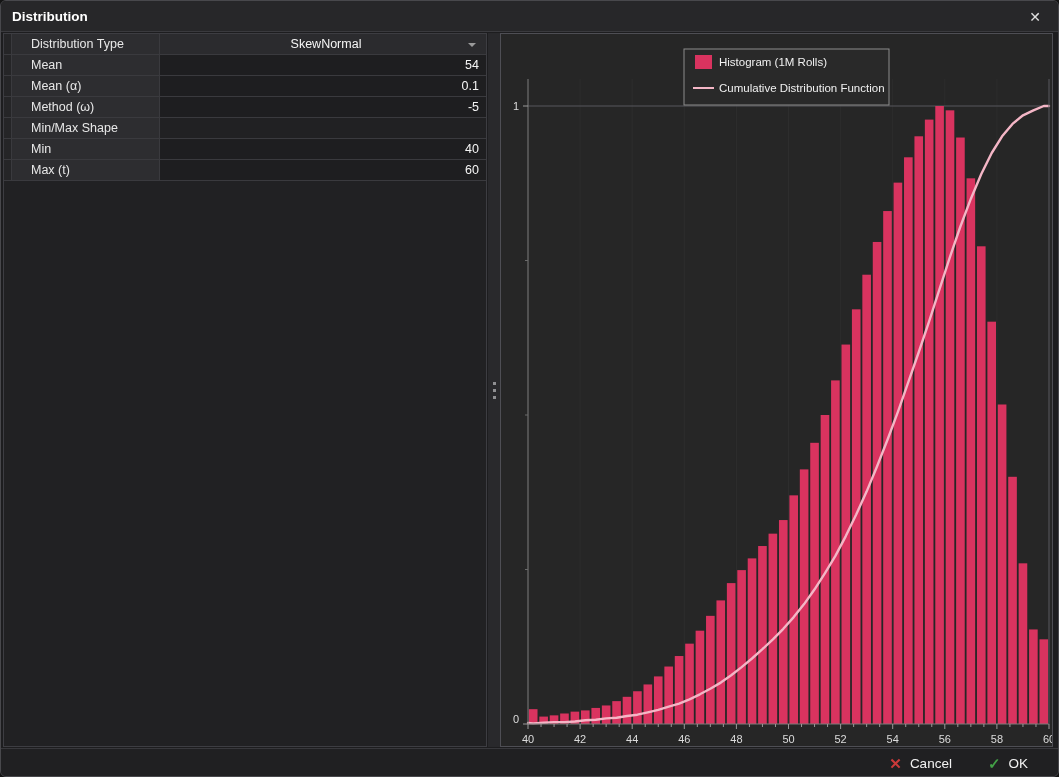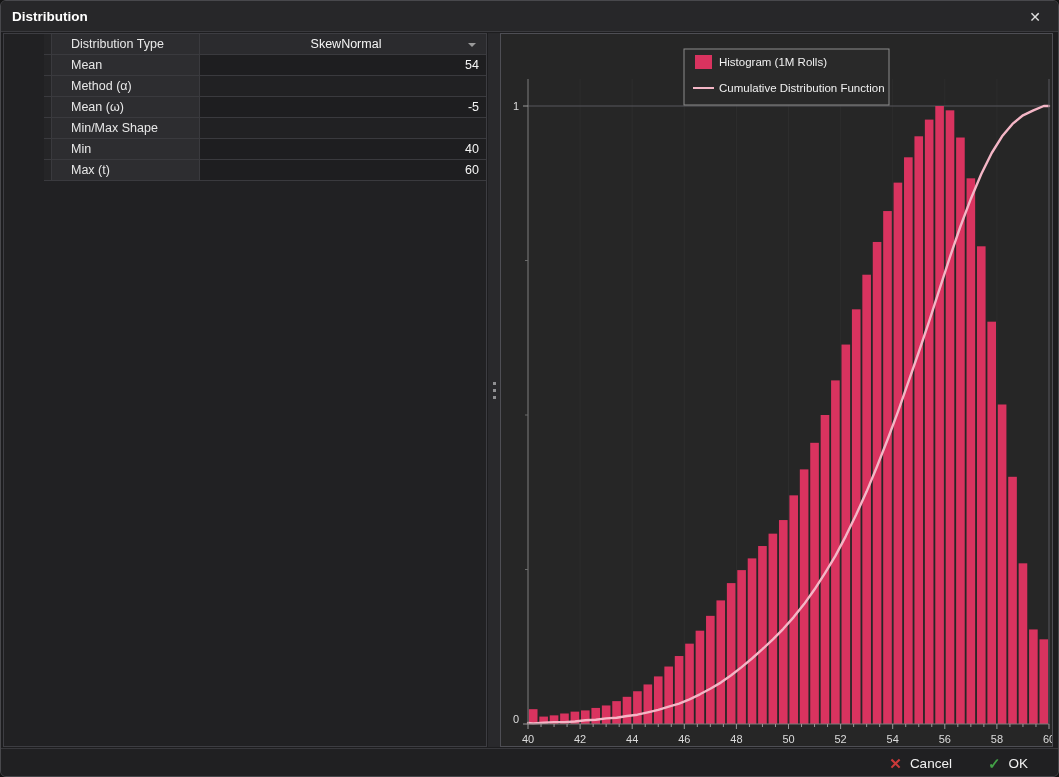--- a/index.html
+++ b/index.html
@@ -6,21 +6,21 @@
   .window{position:relative;width:1059px;height:777px;background:#1d1d1f;border:1px solid #48484c;
           border-radius:6px;box-sizing:border-box;overflow:hidden;color:#e8e8e8;}
   
   .titlebar{position:absolute;left:0;top:0;width:100%;height:31px;background:#272729;
             border-bottom:1px solid #3a3a3e;box-sizing:border-box;display:flex;align-items:center;}
   .title{font-size:13.5px;font-weight:bold;color:#ffffff;padding-left:11px;}
   .close-btn{position:absolute;right:8px;top:4px;width:30px;height:23px;display:flex;align-items:center;
              justify-content:center;color:#e0e0e0;font-size:14px;cursor:default;}
   
   .prop-panel{position:absolute;left:2px;top:32px;width:484px;height:714px;background:#212123;
-              border:1px solid #3d3d42;box-sizing:border-box;padding-left:40px;}
+              border:1px solid #3d3d42;box-sizing:border-box;}
   .prop-row{display:flex;height:21px;border-bottom:1px solid #3a3a3e;box-sizing:border-box;font-size:12.5px;}
   .prop-gutter{width:8px;background:#252527;border-right:1px solid #3a3a3e;box-sizing:border-box;}
   .prop-label{width:148px;background:#2d2d30;display:flex;align-items:center;padding-left:19px;
               border-right:1px solid #3a3a3e;box-sizing:border-box;color:#e8e8e8;white-space:nowrap;}
   .prop-value{flex:1;position:relative;display:flex;align-items:center;box-sizing:border-box;color:#f5f5f5;}
   .prop-value.num{background:#1e1e20;justify-content:flex-end;padding-right:7px;}
   .prop-value.drop{background:#2b2b2e;justify-content:center;padding-left:6px;}
   .drop-arrow{position:absolute;right:10px;top:9px;width:0;height:0;border-left:4px solid transparent;
               border-right:4px solid transparent;border-top:4px solid #9a9a9a;}
   
@@ -60,25 +60,28 @@
         </div>
         <div class="prop-row">
           <div class="prop-gutter"></div>
           <div class="prop-label">Mean</div>
           <div class="prop-value num">
             <span>54</span>
           </div>
         </div>
         <div class="prop-row">
           <div class="prop-gutter"></div>
-          <div class="prop-label">Method (α)</div>
-        </div>
-        <div class="prop-row">
-          <div class="prop-gutter"></div>
-          <div class="prop-label">Mean (ω)</div>
+          <div class="prop-label">Mean (α)</div>
+          <div class="prop-value num">
+            <span>0.1</span>
+          </div>
+        </div>
+        <div class="prop-row">
+          <div class="prop-gutter"></div>
+          <div class="prop-label">Method (ω)</div>
           <div class="prop-value num">
             <span>-5</span>
           </div>
         </div>
         <div class="prop-row">
           <div class="prop-gutter"></div>
           <div class="prop-label">Min/Max Shape</div>
         </div>
         <div class="prop-row">
           <div class="prop-gutter"></div>

